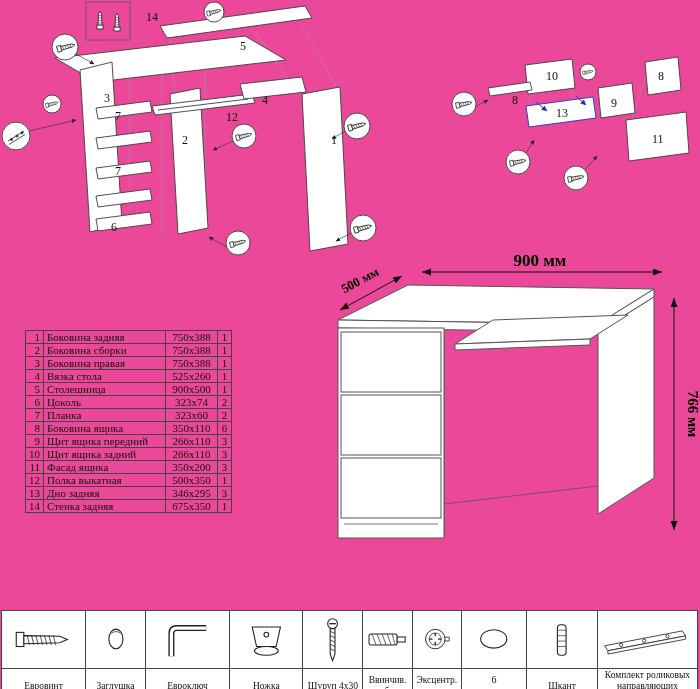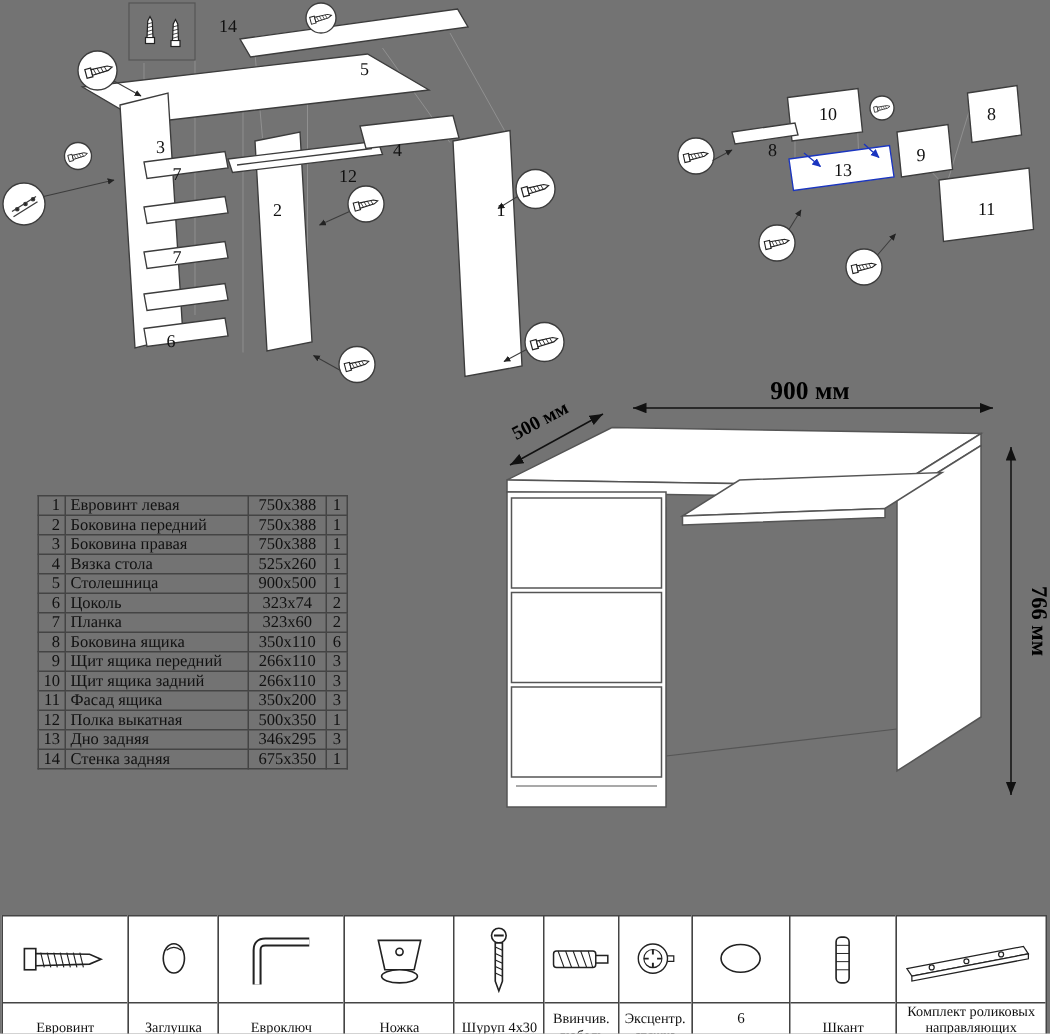--- a/index.html
+++ b/index.html
@@ -1,18 +1,18 @@
 <!DOCTYPE html>
 <html><head>
 <meta charset="utf-8">
 <style>
   *{margin:0;padding:0;box-sizing:border-box}
   html,body{width:700px;height:689px}
   body{background:#fff;font-family:"Liberation Serif",serif;position:relative;overflow:hidden;color:#111}
-  .page{position:absolute;inset:0;background:#737373}
+  .page{position:absolute;inset:0;background:#ec4899}
   .svg-left{position:absolute;left:0;top:0;width:398px;height:268px}
   .svg-right{position:absolute;left:430px;top:50px;width:268px;height:155px}
   .svg-desk{position:absolute;left:322px;top:246px;width:376px;height:306px}
   .parts-table{position:absolute;left:25px;top:330px;border-collapse:collapse;font-size:11px}
   .parts-table td{border:1px solid #444;padding:0 3px;height:12.6px;line-height:12px;white-space:nowrap}
   .c-num{width:17px;text-align:right}
   .c-name{width:122px}
   .c-size{width:52px;text-align:center}
   .c-qty{width:14px;text-align:center}
   .hw-title{position:absolute;left:0;right:0;top:552px;text-align:center;font-size:18px;letter-spacing:.3px}
@@ -165,27 +165,27 @@
       <text x="228" y="30">8</text>
       <text x="126" y="67">13</text>
       <text x="222" y="93">11</text>
     </g>
   </svg>
 
   <table class="parts-table">
     <tbody>
       <tr>
           <td class="c-num">1</td>
-          <td class="c-name">Евровинт левая</td>
+          <td class="c-name">Боковина задняя</td>
           <td class="c-size">750x388</td>
           <td class="c-qty">1</td>
         </tr>
         <tr>
           <td class="c-num">2</td>
-          <td class="c-name">Боковина передний</td>
+          <td class="c-name">Боковина сборки</td>
           <td class="c-size">750x388</td>
           <td class="c-qty">1</td>
         </tr>
         <tr>
           <td class="c-num">3</td>
           <td class="c-name">Боковина правая</td>
           <td class="c-size">750x388</td>
           <td class="c-qty">1</td>
         </tr>
         <tr>

